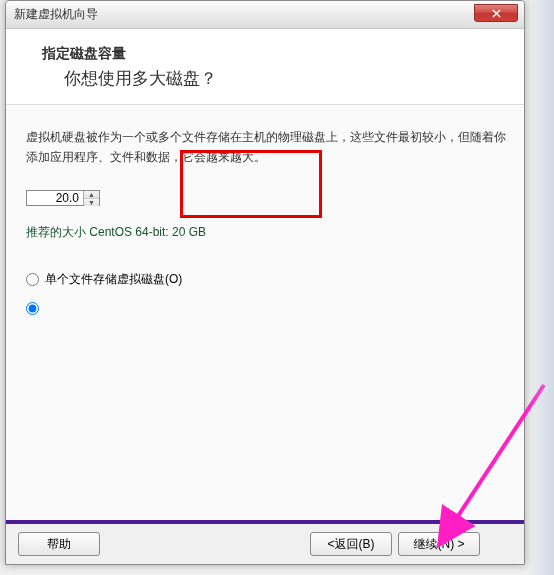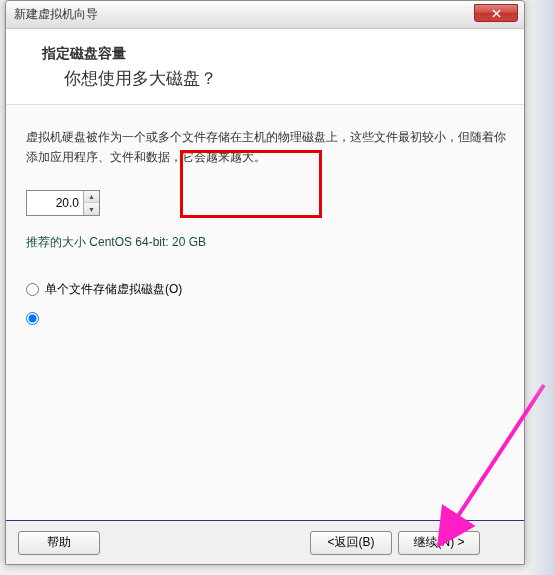--- a/index.html
+++ b/index.html
@@ -72,21 +72,21 @@
   display: flex;
   align-items: center;
   margin-bottom: 18px;
 }
 .size-label { margin-right: 38px; }
 .spinner {
   display: inline-flex;
   align-items: stretch;
   border: 1px solid #888;
   background: #fff;
-  height: 26px;
+  height: 16px;
 }
 .spinner input {
   width: 56px;
   border: none;
   text-align: right;
   padding-right: 4px;
   font-size: 12px;
   outline: none;
 }
 .spinner-btns {
@@ -111,21 +111,21 @@
 .rec { color: #14532d; margin-bottom: 30px; }
 .radio-row {
   display: flex;
   align-items: center;
   margin-bottom: 14px;
 }
 .radio-row input { margin-right: 6px; }
 .radio-hint { margin: 8px 0 0 22px; color: #333; line-height: 1.7; }
 .footer {
   height: 44px;
-  border-top: 1px solid #4c1d95;
+  border-top: 4px solid #4c1d95;
   background: #f0f0f0;
   display: flex;
   align-items: center;
   padding: 14px 12px;
 }
 .btn {
   height: 24px;
   min-width: 82px;
   background: linear-gradient(to bottom, #fdfdfd, #e8e8e8);
   border: 1px solid #8a8a8a;

